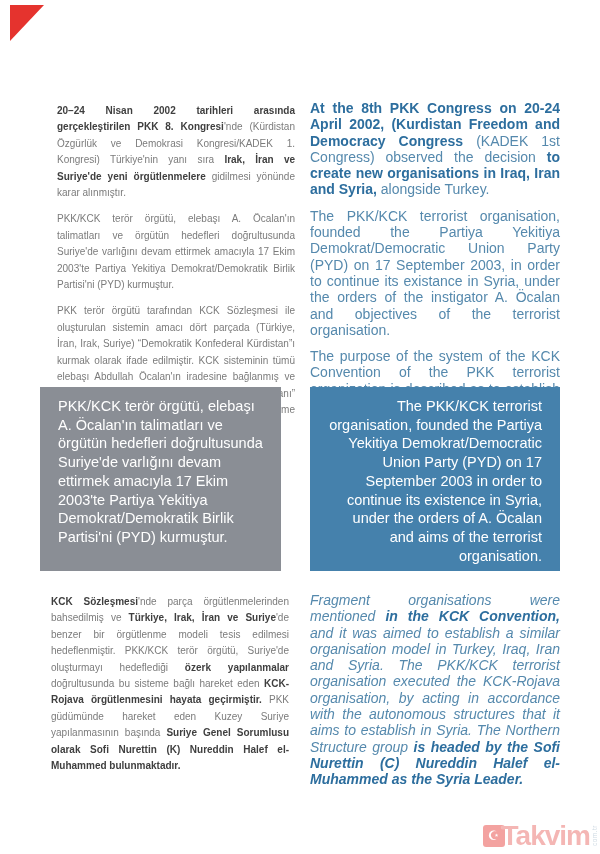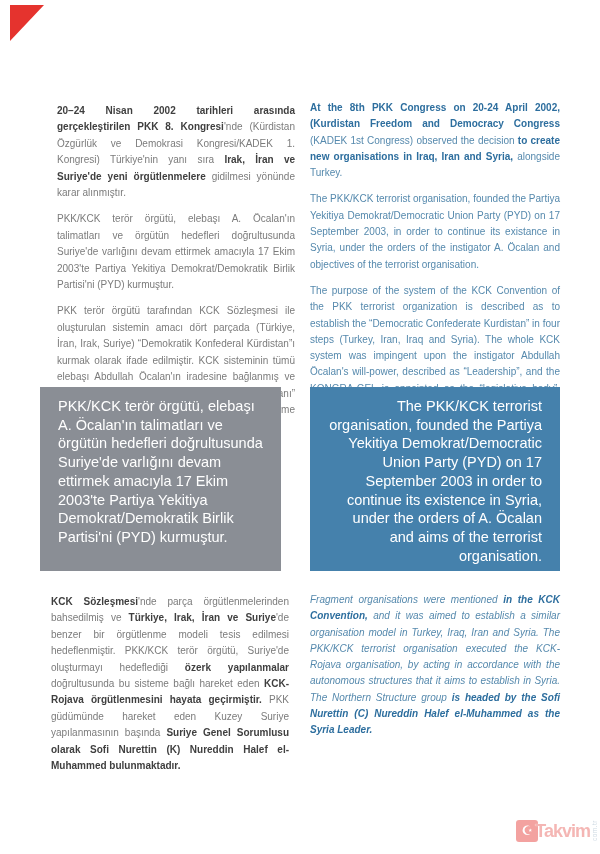--- a/index.html
+++ b/index.html
@@ -16,21 +16,21 @@
   
   .col { position:absolute; text-align:justify; }
   .col p { margin:0 0 10px 0; }
   .col-tr-top { left:57px; top:103px; width:238px; }
   .col-en-top { left:310px; top:100px; width:250px; }
   .col-tr-bot { left:51px; top:594px; width:238px; }
   .col-en-bot { left:310px; top:592px; width:250px;font-style:italic; }
 
   .tr { font-size:10px; line-height:16.4px; color:var(--turkish-regular,#7b7b7b); }
   .tr .run.bold { color:var(--turkish-bold,#3f3f3f); font-weight:bold; }
-  .en { font-size:10px; line-height:16.3px; color:var(--english-regular,#5589ad); }
+  .en { font-size:14px; line-height:16.3px; color:var(--english-regular,#5589ad); }
   .en .run.bold { color:var(--english-bold,#2d6e9e); font-weight:bold; }
 
   
   .callout {
     position:absolute; top:387px; height:184px; box-sizing:border-box;
     color:#ffffff; font-size:14.5px; line-height:18.7px; padding:10px 18px;
   }
   .callout-gray { left:40px;  width:241px; background:var(--gray-box,#8a8e95); text-align:left; }
   .callout-blue { left:310px; width:250px; background:var(--blue-box,#4581ac); text-align:right; }
 
@@ -44,21 +44,21 @@
   
   .watermark {
     position:absolute; top:820px; right:2px; display:flex; align-items:center;
     opacity:0.45;
   }
   .watermark .flag {
     width:22px; height:22px; background:var(--accent-red,#e5332e); border-radius:3px;
     color:#ffffff; font-size:13px; line-height:22px; text-align:center; flex:0 0 auto;
   }
   .watermark .brand {
-    font-size:18px; font-weight:bold; letter-spacing:-1px; margin-left:-3px;
+    font-size:28px; font-weight:bold; letter-spacing:-1px; margin-left:-3px;
     color:#e8605b; text-shadow:0 0 1px #ffffff;
   }
   .watermark .suffix {
     writing-mode:vertical-rl; transform:rotate(180deg);
     font-size:6.5px; color:#8fa9bd; margin-left:1px; letter-spacing:0.5px;
   }
 </style>
 </head>
 <body>
 

